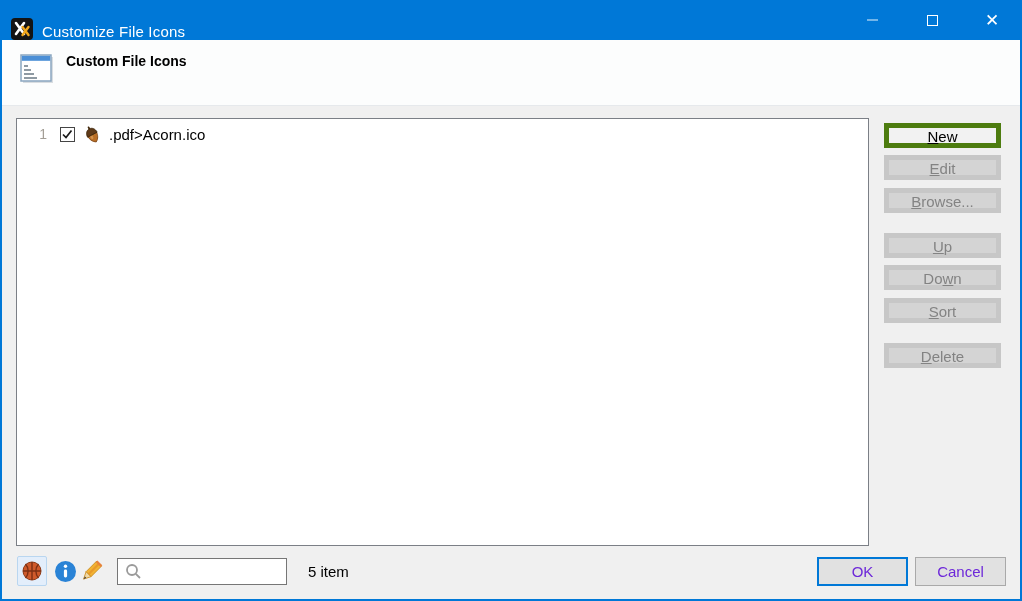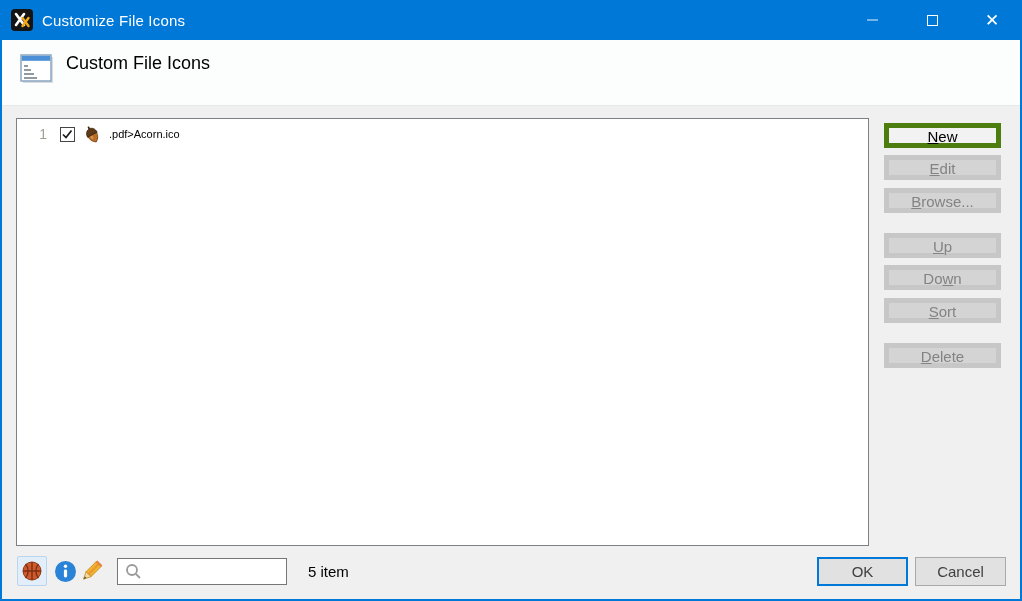--- a/index.html
+++ b/index.html
@@ -9,42 +9,42 @@
   .window {
     position:relative; width:1022px; height:601px;
     background:#f0f0f0;
     border:2px solid #0078d7; border-top:none;
     overflow:hidden;
   }
 
   
   .titlebar {
     position:absolute; top:0; left:-2px; right:-2px; height:40px;
-    background:#0078d7; display:flex; align-items:center;
+    background:#0078d7; display:flex; align-items:flex-end;
   }
   .app-logo { margin-left:11px; width:22px; height:22px; flex:0 0 auto; }
   .titlebar-title {
     color:#ffffff; font-size:15px; margin-left:9px; letter-spacing:0.2px;
     white-space:nowrap;
   }
   .caption-controls { position:absolute; right:0; top:0; height:40px; display:flex; }
   .caption-btn { width:60px; height:40px; display:flex; align-items:center; justify-content:center; }
   .min-glyph { width:11px; height:2px; background:rgba(255,255,255,0.45); }
   .max-glyph { width:11px; height:11px; border:1.5px solid #ffffff; }
   .close-glyph { color:#ffffff; font-size:17px; line-height:1; font-weight:400; }
 
   
   .header {
     position:absolute; top:40px; left:0; right:0; height:66px;
     background:#fcfdfd; border-bottom:1px solid #e6e9ec;
   }
   .header-icon { position:absolute; left:17px; top:13px; }
   .header-title {
     position:absolute; left:64px; top:13px;
-    font-size:18px; font-weight:normal; color:#000000;
+    font-size:14px; font-weight:bold; color:#000000;
   }
   .header-subtitle {
     position:absolute; left:64px; top:34px;
     font-size:15px; color:#1a1a1a;
   }
 
   
   .listbox {
     position:absolute; left:14px; top:118px; width:853px; height:428px;
     background:#ffffff; border:1px solid #7b7f86; overflow:hidden;
@@ -53,21 +53,21 @@
   .row-index {
     width:30px; text-align:right; color:#a39e96; font-size:14px; flex:0 0 auto;
   }
   .checkbox {
     width:15px; height:15px; margin-left:13px; background:#ffffff;
     border:1px solid #454545; position:relative; flex:0 0 auto;
   }
   .checkbox svg { display:none; position:absolute; left:0; top:0; }
   .checkbox.checked svg { display:block; }
   .item-icon { margin-left:7px; flex:0 0 auto; }
-  .item-label { margin-left:7px; font-size:11px; color:#000000; white-space:nowrap; }
+  .item-label { margin-left:7px; font-size:15px; color:#000000; white-space:nowrap; }
 
   
   .side-btn {
     position:absolute; left:882px; width:117px; height:25px;
     font-family:"Liberation Sans", sans-serif; font-size:15px; color:#000000;
     background:#f2f2f2; border:5px solid #4d7c0f; cursor:pointer;
   }
   .side-btn.disabled {
     background:#d4d4d4; border-color:#c7c7c7; color:#838383; cursor:default;
   }
@@ -81,21 +81,21 @@
   .search-wrap { position:absolute; left:115px; top:558px; width:170px; height:27px; }
   .search-input {
     width:100%; height:100%; border:1px solid #767676; background:#ffffff;
     padding:0 6px 0 30px; font-family:"Liberation Sans", sans-serif; font-size:14px;
     outline:none;
   }
   .search-glyph { position:absolute; left:8px; top:5px; pointer-events:none; }
   .status-text { position:absolute; left:306px; top:563px; font-size:15px; color:#000000; }
   .btn {
     position:absolute; top:557px; height:29px; font-family:"Liberation Sans", sans-serif;
-    font-size:15px; color:#404040; background:#e1e1e1; cursor:pointer;text-align:center;
+    font-size:15px; color:#6d28d9; background:#e1e1e1; cursor:pointer;text-align:center;
   }
   .ok-btn { left:815px; width:91px; border:2px solid #0078d7; }
   .cancel-btn { left:913px; width:91px; border:1px solid #a9a9a9; }
 
   u { text-decoration:underline; }
 </style>
 </head>
 <body>
 
 <div class="window">

